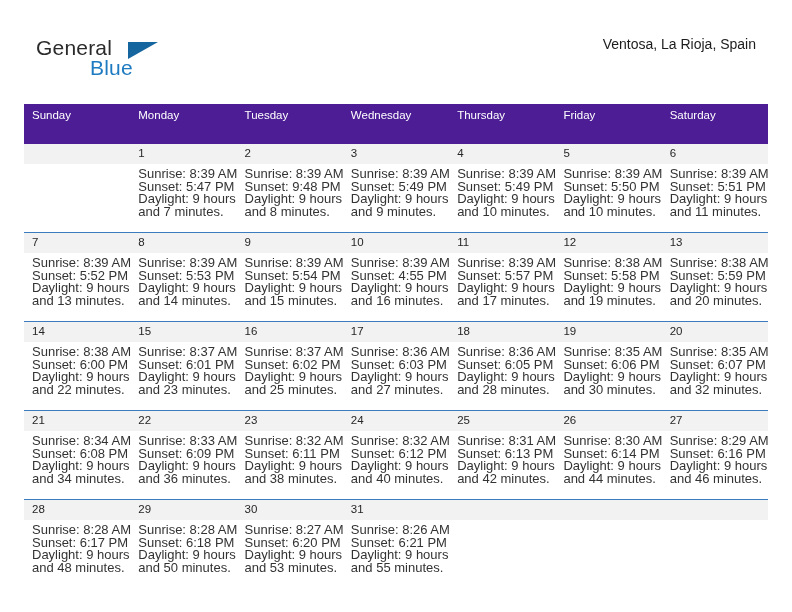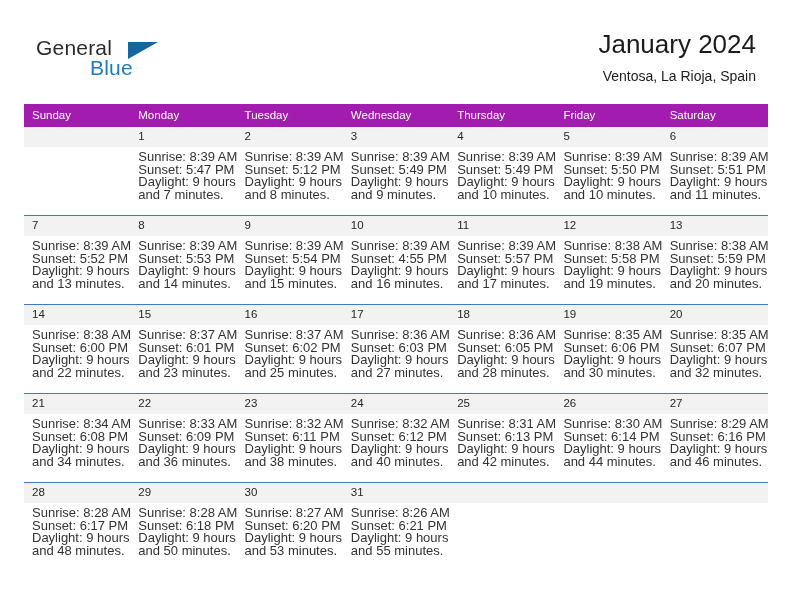--- a/index.html
+++ b/index.html
@@ -87,26 +87,26 @@
   
   .calendar {
     position: absolute;
     left: 24px;
     top: 104px;
     width: 744px;
     border-collapse: collapse;
     table-layout: fixed;
   }
   .calendar th {
-    background: #a21caf;
+    background: #4c1d95;
     color: #ffffff;
     font-weight: normal;
     font-size: 11.5px;
     text-align: left;
-    padding: 5px 0 5px 8px;
+    padding: 5px 0 22px 8px;
     height: 12px;
     line-height: 13px;
   }
   .calendar td {
     vertical-align: top;
     padding: 0;
     width: 106.28px;
   }
   tr.week {
     border-top: 1px solid #3a7cbe;
@@ -149,21 +149,20 @@
 
   <div class="header">
 
     <div class="brand">
       <span class="brand-general">General</span>
       <span class="brand-triangle"></span>
       <span class="brand-blue">Blue</span>
     </div>
 
     <div class="title-wrap">
-      <div class="cal-title">January 2024</div>
       <div class="cal-subtitle">Ventosa, La Rioja, Spain</div>
     </div>
 
   </div>
 
   <table class="calendar">
     <thead>
       <tr>
         <th>Sunday</th>
         <th>Monday</th>
@@ -197,21 +196,21 @@
               <div>Daylight: 9 hours</div>
               <div>and 7 minutes.</div>
             </div>
           </div>
         </td>
         <td>
           <div class="cell">
             <div class="daynum">2</div>
             <div class="details">
               <div>Sunrise: 8:39 AM</div>
-              <div>Sunset: 5:12 PM</div>
+              <div>Sunset: 9:48 PM</div>
               <div>Daylight: 9 hours</div>
               <div>and 8 minutes.</div>
             </div>
           </div>
         </td>
         <td>
           <div class="cell">
             <div class="daynum">3</div>
             <div class="details">
               <div>Sunrise: 8:39 AM</div>

